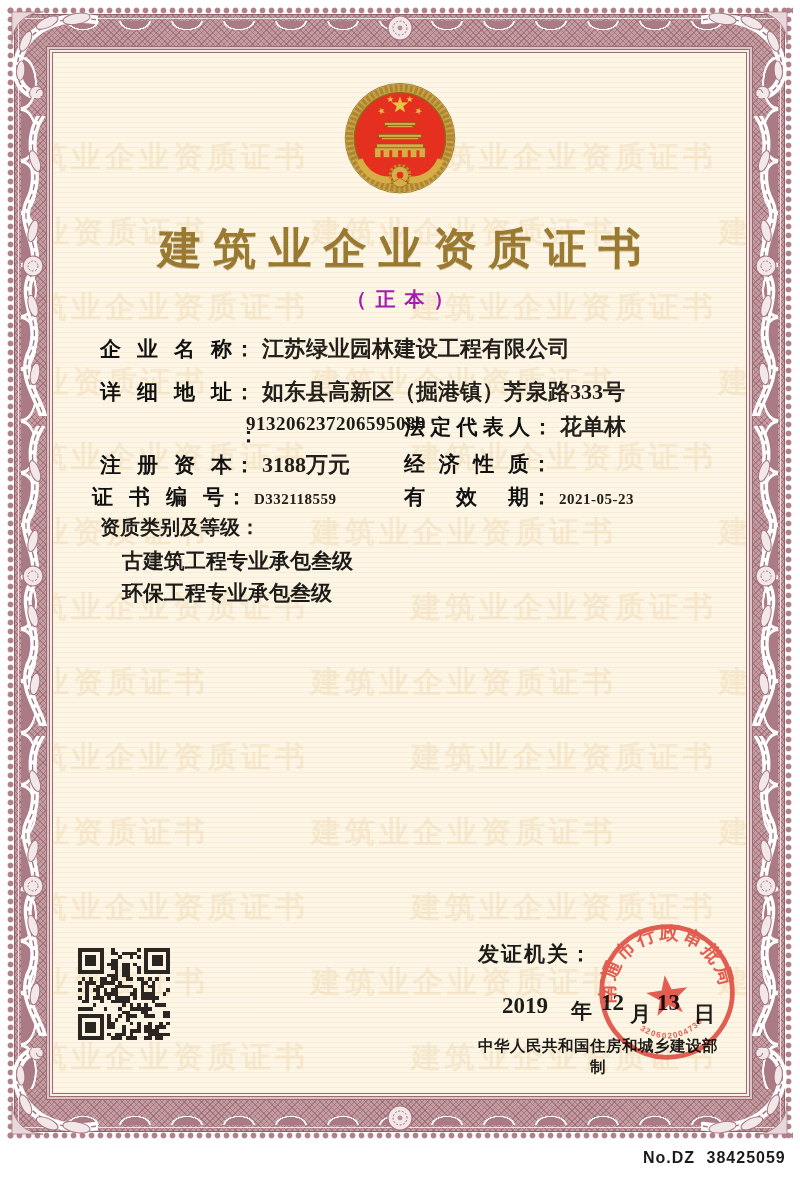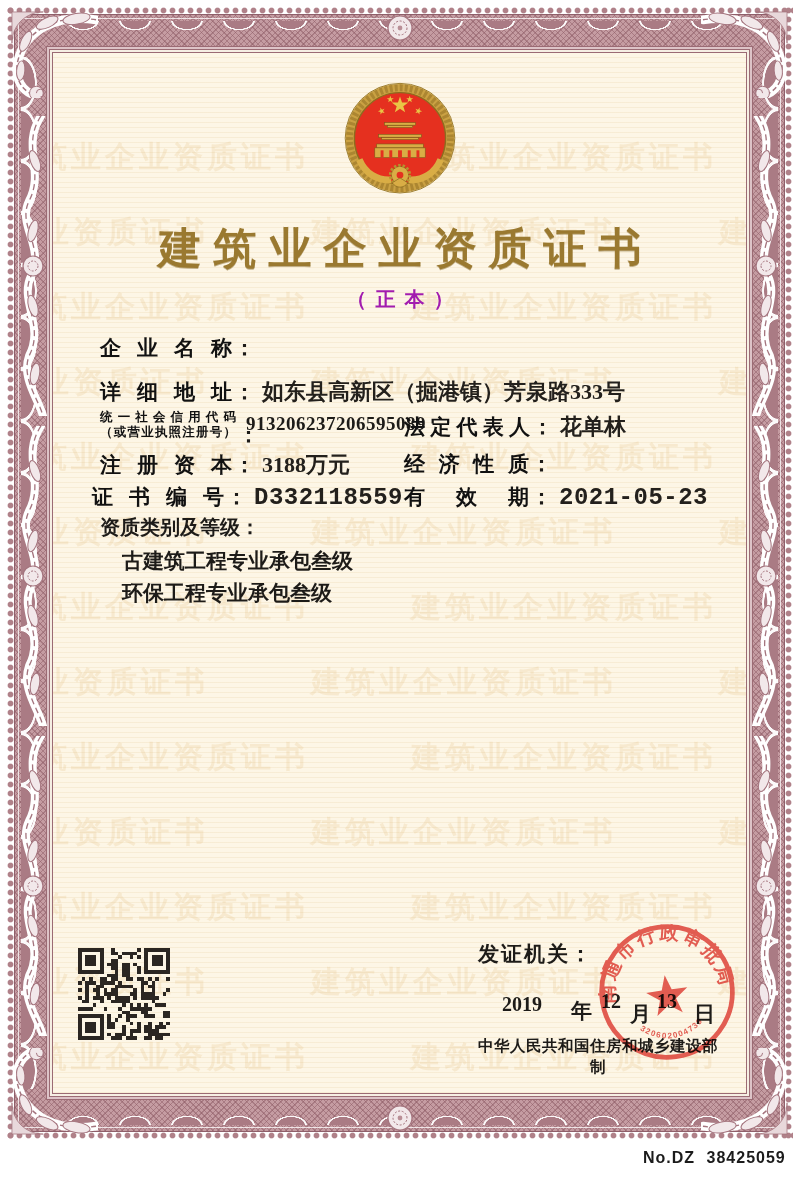--- a/index.html
+++ b/index.html
@@ -66,37 +66,37 @@
     text-shadow:0 1px 0 rgba(122,92,24,.45); }
   .cert-subtitle { position:absolute; left:0; right:0; top:286px; text-align:center;
     font-size:20px; font-weight:600; letter-spacing:9px; text-indent:9px; color:#a21caf; }
 
   .lbl { display:inline-block; font-weight:700; font-size:21px; color:#111;
          text-align:justify; text-align-last:justify; }
   .lbl.w132 { width:132px; } .lbl.w126 { width:126px; } .lbl.w125 { width:125px; }
   .colon { font-weight:700; font-size:21px; margin:0 0 0 2px; }
   .val { font-family:"Liberation Serif", "DejaVu Serif", serif; font-weight:600;
          font-size:22px; color:#23201c; margin-left:7px; white-space:nowrap; }
-  .val.num { font-size:24px; letter-spacing:.5px;font-family:Liberation Mono, monospace; }
+  .val.num { font-size:15px; letter-spacing:.5px; }
   .row { position:absolute; display:flex; align-items:baseline; }
 
   .small-lbl { position:absolute; left:100px; top:410px; width:136px; font-weight:700;
                font-size:12.5px; line-height:15px; color:#111; }
   .small-lbl div { text-align:justify; text-align-last:justify; }
   .credit-colon { position:absolute; left:236px; top:421px; }
   .credit-val { position:absolute; left:246px; top:413px;
     font-family:"Liberation Serif", "DejaVu Serif", serif; font-weight:600; font-size:19px; letter-spacing:.5px; }
 
   .qual-label { position:absolute; left:100px; top:514px; font-size:20px; font-weight:700; }
   .qual-item { position:absolute; left:122px; font-family:"Liberation Serif", "DejaVu Serif", serif;
                font-weight:600; font-size:21px; }
 
   .qr { position:absolute; left:78px; top:948px; width:92px; height:92px; }
   .issuer { position:absolute; left:478px; top:940px; font-size:21px; font-weight:700; letter-spacing:2px; }
-  .date-part { position:absolute; font-family:"Liberation Serif", "DejaVu Serif", serif; font-weight:600; font-size:20px; }
+  .date-part { position:absolute; font-family:"Liberation Serif", "DejaVu Serif", serif; font-weight:600; font-size:23px; }
   .date-lbl { position:absolute; font-size:21px; font-weight:700; }
   .ministry { position:absolute; left:477px; top:1036px; width:242px; text-align:center;
               font-size:15.5px; font-weight:700; letter-spacing:.5px; }
   .seal { position:absolute; left:596px; top:921px; width:142px; height:142px;
           mix-blend-mode:multiply; transform:rotate(-8deg); z-index:4; }
 
   .footer-left { position:absolute; left:22px; top:1150px; font-size:15.5px; font-weight:600; color:#1b1b1b; }
   .footer-right { position:absolute; left:643px; top:1149px; font-size:16px; font-weight:600;
                   letter-spacing:1px; word-spacing:6px; color:#1b1b1b; }
 </style>
@@ -239,32 +239,29 @@
       <circle cx="60" cy="98" r="3.5" fill="#e5301f"></circle>
       <path d="M52,106 C56,112 64,112 68,106 L60,101 Z" fill="#d9ad45" stroke="#7a5c18" stroke-width="0.6"></path>
     </svg>
 
     <div class="cert-title">建筑业企业资质证书</div>
     <div class="cert-subtitle">（正本）</div>
 
     <div class="row" style="left:100px; top:334px;">
       <span class="lbl w132">企业名称</span>
         <span class="colon">：</span>
+      <span class="val">江苏绿业园林建设工程有限公司</span>
     </div>
 
     <div class="row" style="left:100px; top:377px;">
       <span class="lbl w132">详细地址</span>
         <span class="colon">：</span>
       <span class="val">如东县高新区（掘港镇）芳泉路333号</span>
     </div>
 
-    <div class="small-lbl">
-      <div>统一社会信用代码</div>
-      <div>（或营业执照注册号）</div>
-    </div>
     <span class="colon credit-colon">：</span>
     <span class="credit-val">913206237206595089</span>
     <div class="row" style="left:404px; top:412px;">
       <span class="lbl w126">法定代表人</span>
         <span class="colon">：</span>
       <span class="val">花单林</span>
     </div>
 
     <div class="row" style="left:100px; top:450px;">
       <span class="lbl w132">注册资本</span>

